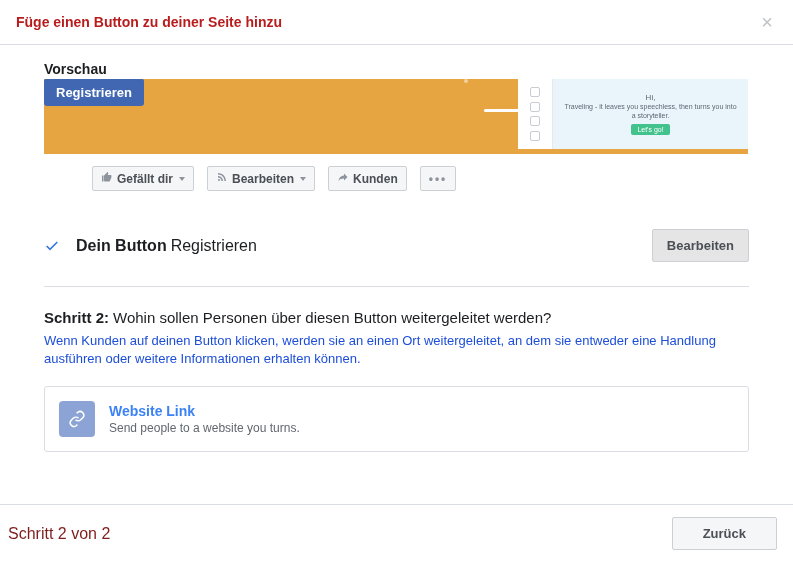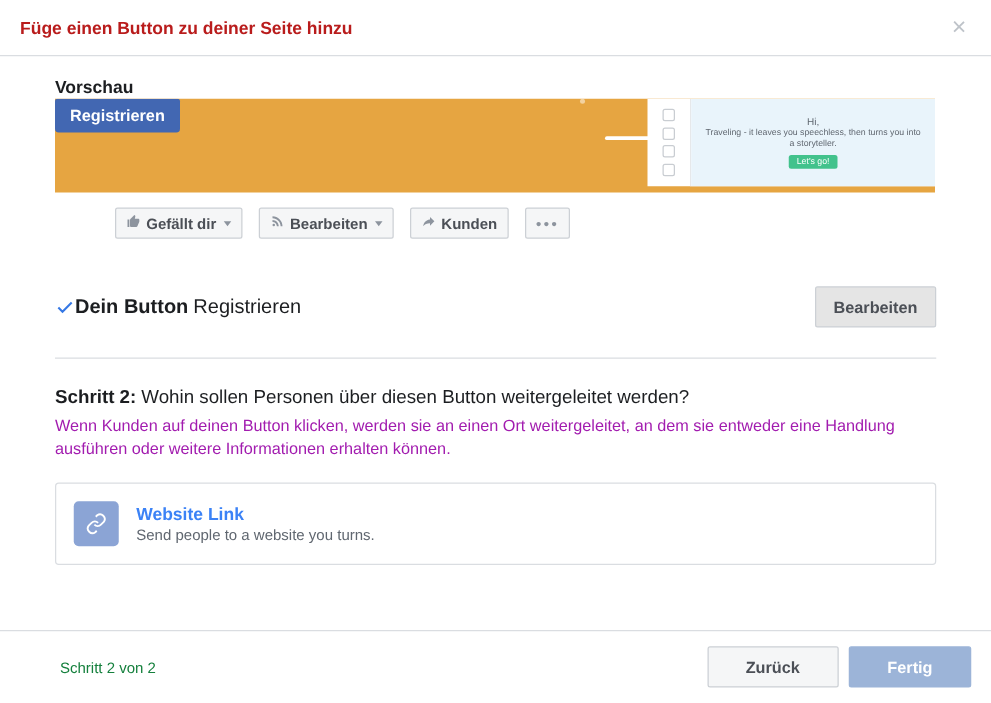--- a/index.html
+++ b/index.html
@@ -21,37 +21,37 @@
 .cover-right-main .t1 { font-size: 8px; color: #606770; margin-bottom: 1px; }
 .cover-right-main .t2 { font-size: 7px; color: #606770; text-align: center; line-height: 1.2; }
 .cover-right-main .btn-mini { background: #42c28c; color: #fff; font-size: 7px; padding: 2px 6px; border-radius: 2px; margin-top: 4px; }
 .action-row { display: flex; gap: 13px; margin-top: 12px; margin-left: 48px; }
 .action-btn { display: inline-flex; align-items: center; gap: 4px; background: #f5f6f7; border: 1px solid #ccd0d5; border-radius: 2px; padding: 4px 8px; font-size: 12px; color: #4b4f56; font-weight: 600; cursor: pointer; }
 .action-btn svg { width: 12px; height: 12px; fill: #8d949e; }
 .caret { width: 0; height: 0; border-left: 3px solid transparent; border-right: 3px solid transparent; border-top: 4px solid #8d949e; margin-left: 2px; }
 .dots-btn { padding: 4px 8px; }
 .dots { letter-spacing: 2px; color: #8d949e; font-size: 12px; font-weight: bold; }
 .confirm-row { display: flex; align-items: center; justify-content: space-between; margin-top: 38px; padding-bottom: 24px; border-bottom: 1px solid #dadde1; }
-.confirm-left { display: flex; align-items: center; gap: 0; }
+.confirm-left { display: flex; align-items: center; gap: 16px; }
 .check-icon { width: 16px; height: 16px; }
 .check-icon svg { width: 16px; height: 16px; stroke: #3578e5; stroke-width: 2.5; fill: none; }
 .confirm-text .b { font-weight: 700; font-size: 16px; color: #1c1e21; }
 .confirm-text .v { font-size: 16px; color: #1c1e21; font-weight: 400; margin-left: 4px; }
 .edit-btn { background: #e5e5e5; border: 1px solid #ccd0d5; border-radius: 2px; padding: 8px 14px; font-size: 13px; font-weight: 600; color: #4b4f56; cursor: pointer; }
 .step2 { margin-top: 22px; }
 .step2-title .b { font-weight: 700; font-size: 15px; color: #1c1e21; }
 .step2-title .q { font-size: 15px; color: #1c1e21; margin-left: 4px; }
-.step2-desc { font-size: 13px; color: #a21caf; margin-top: 6px; line-height: 1.4; }
+.step2-desc { font-size: 13px; color: #1d4ed8; margin-top: 6px; line-height: 1.4; }
 .option-card { border: 1px solid #dadde1; border-radius: 3px; padding: 14px; display: flex; align-items: center; gap: 14px; margin-top: 18px; cursor: pointer; }
 .option-icon { width: 36px; height: 36px; background: #8ba4d5; border-radius: 4px; display: flex; align-items: center; justify-content: center; flex-shrink: 0; }
 .option-icon svg { width: 18px; height: 18px; stroke: #fff; stroke-width: 2; fill: none; }
 .option-text .t { font-size: 14px; font-weight: 600; color: #3b82f6; }
 .option-text .d { font-size: 12px; color: #606770; margin-top: 2px; }
 .modal-footer { position: absolute; bottom: 0; left: 0; right: 0; border-top: 1px solid #dadde1; padding: 12px 16px 12px 8px; display: flex; align-items: center; justify-content: space-between; background: #fff; }
-.step-ind { font-size: 12px; color: #15803d; margin-left: 40px; }
+.step-ind { font-size: 16px; color: #7f1d1d; }
 .footer-btns { display: flex; gap: 8px; }
 .btn-sec { background: #f5f6f7; border: 1px solid #ccd0d5; border-radius: 2px; padding: 8px 30px; font-size: 13px; font-weight: 600; color: #4b4f56; cursor: pointer; }
 .btn-pri { background: #9cb4d8; border: 1px solid #9cb4d8; border-radius: 2px; padding: 8px 30px; font-size: 13px; font-weight: 700; color: #fff; cursor: pointer; }
 </style>
 </head>
 <body>
 
 <div class="modal-header">
   <div class="modal-title">Füge einen Button zu deiner Seite hinzu</div>
   <button class="close-btn">
@@ -142,15 +142,14 @@
       </div>
     </div>
   </div>
 
 </div>
 
 <div class="modal-footer">
   <div class="step-ind">Schritt 2 von 2</div>
   <div class="footer-btns">
     <button class="btn-sec">Zurück</button>
-    <button class="btn-pri">Fertig</button>
   </div>
 </div>
 
 </body></html>

